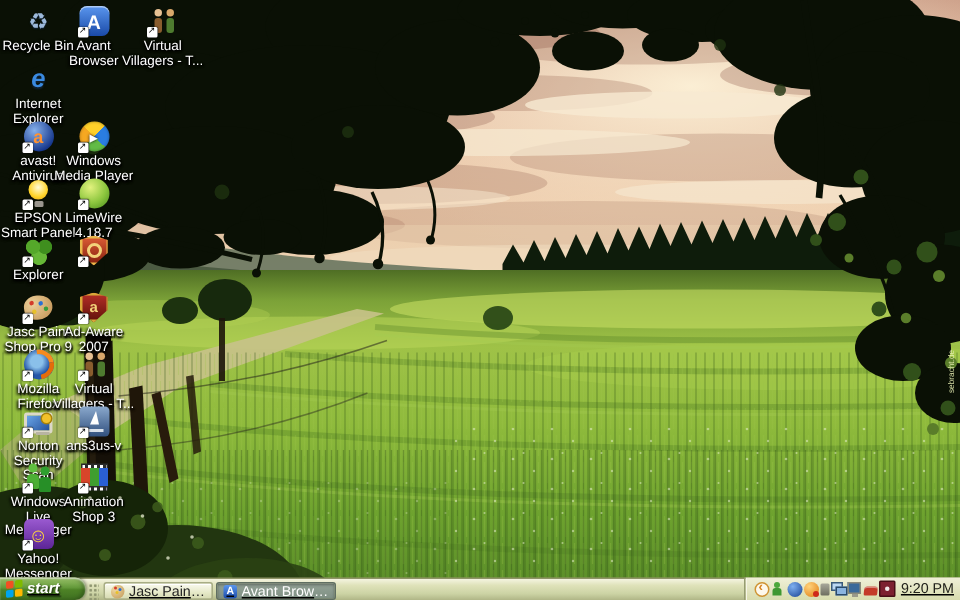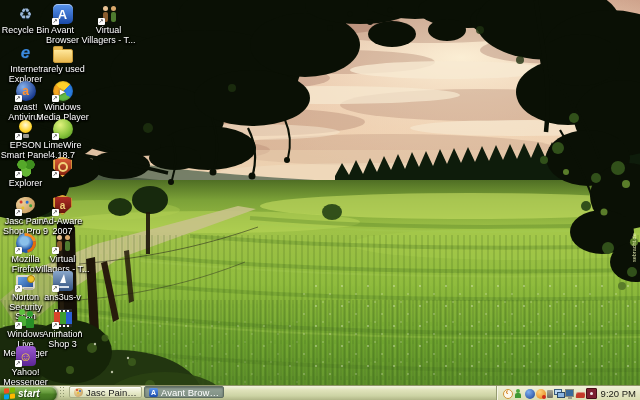--- a/index.html
+++ b/index.html
@@ -77,22 +77,22 @@
     background:repeating-linear-gradient(90deg,#fff 0 2px,transparent 2px 4px);}
   .g-anim::after{content:"";position:absolute;bottom:-2.5px;left:1px;width:16px;height:2px;
     background:repeating-linear-gradient(90deg,#fff 0 2px,transparent 2px 4px);}
   .g-yahoo{background:linear-gradient(#9a5ad0,#5c2596);border-radius:4px;}
   .g-yahoo::after{content:"\263A";color:#ffd83a;font-size:13px;line-height:1;}
   .g-gearth{background:radial-gradient(circle at 36% 30%,#8ec4f2,#1c5fc0 72%);border-radius:50%;}
   .g-gearth::after{content:"";position:absolute;top:5px;left:3px;width:9px;height:7px;background:#3aa03a;
     border-radius:60% 40% 55% 45%;transform:rotate(-18deg);box-shadow:7px 5px 0 -3px #2f8f2f;}
 
   
-  .taskbar{position:absolute;left:0;bottom:0;width:640px;height:15px;z-index:10;display:flex;align-items:flex-start;
-    background:linear-gradient(#f4f4e0,#dfe2ba 30%,#ccd3a4 70%,#b0b687);border-top:1px solid #8f9468;box-sizing:border-box;}
+  .taskbar{position:absolute;left:0;bottom:0;width:640px;height:15px;z-index:10;display:flex;align-items:flex-end;
+    background:linear-gradient(#f4f4e0,#dfe2ba 30%,#ccd3a4 70%,#b0b687);border-top:1px solid #8f9468;box-sizing:border-box;text-decoration:underline;}
   .start{height:15px;width:57px;border:none;border-radius:0 7px 7px 0;cursor:pointer;
     background:linear-gradient(#9cc46a,#63993a 45%,#4d8226 55%,#3f7020);
     box-shadow:inset 0 1px 1px rgba(255,255,255,.6),inset -2px 0 3px rgba(0,0,0,.25),1px 0 2px rgba(0,0,0,.35);
     display:flex;align-items:center;gap:3px;padding:0 6px 0 4px;}
   .flag{width:11px;height:11px;display:grid;grid-template-columns:5px 5px;grid-template-rows:5px 5px;gap:1px;
     transform:skewY(-6deg);}
   .flag i{display:block;border-radius:1px;}
   .flag i:nth-child(1){background:#f25022}.flag i:nth-child(2){background:#7fba00}
   .flag i:nth-child(3){background:#00a4ef}.flag i:nth-child(4){background:#ffb900}
   .start-txt{color:#fff;font-weight:700;font-style:italic;font-size:10px;text-shadow:1px 1px 1px rgba(0,0,0,.55);}
@@ -377,26 +377,20 @@
         <span class="sc"></span>
       </span>
     <span class="dlabel">Virtual Villagers - T...</span>
   </div>
   <div class="di colA r1">
     <span class="dico">
         <span class="g g-ie"></span>
       </span>
     <span class="dlabel">Internet Explorer</span>
   </div>
-  <div class="di colB r1">
-    <span class="dico">
-        <span class="g g-folder"></span>
-      </span>
-    <span class="dlabel">rarely used</span>
-  </div>
   <div class="di colA r2">
     <span class="dico">
         <span class="g g-avast"></span>
         <span class="sc"></span>
       </span>
     <span class="dlabel">avast! Antivirus</span>
   </div>
   <div class="di colB r2">
     <span class="dico">
         <span class="g g-wmp"></span>

